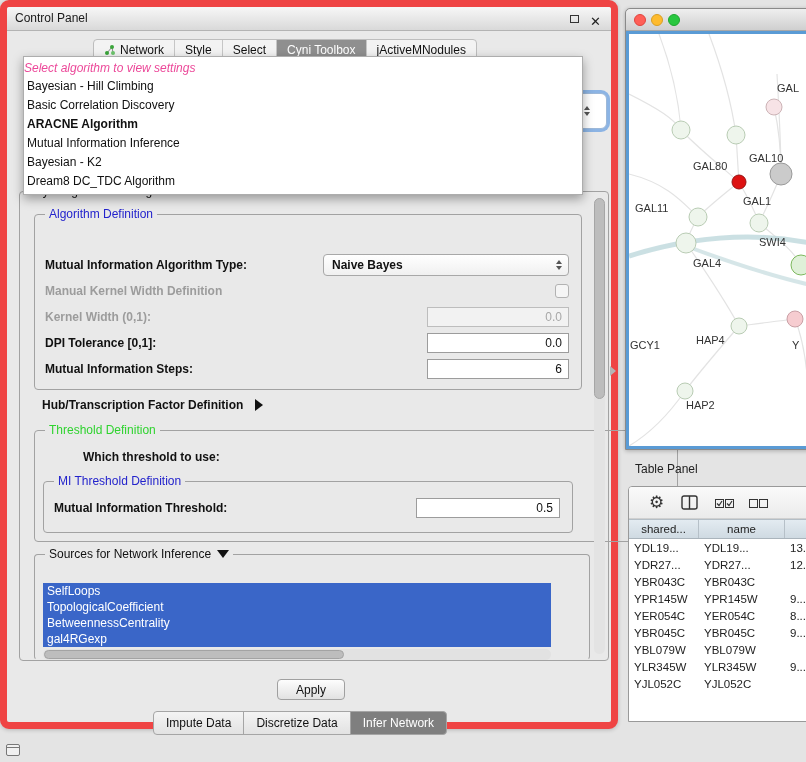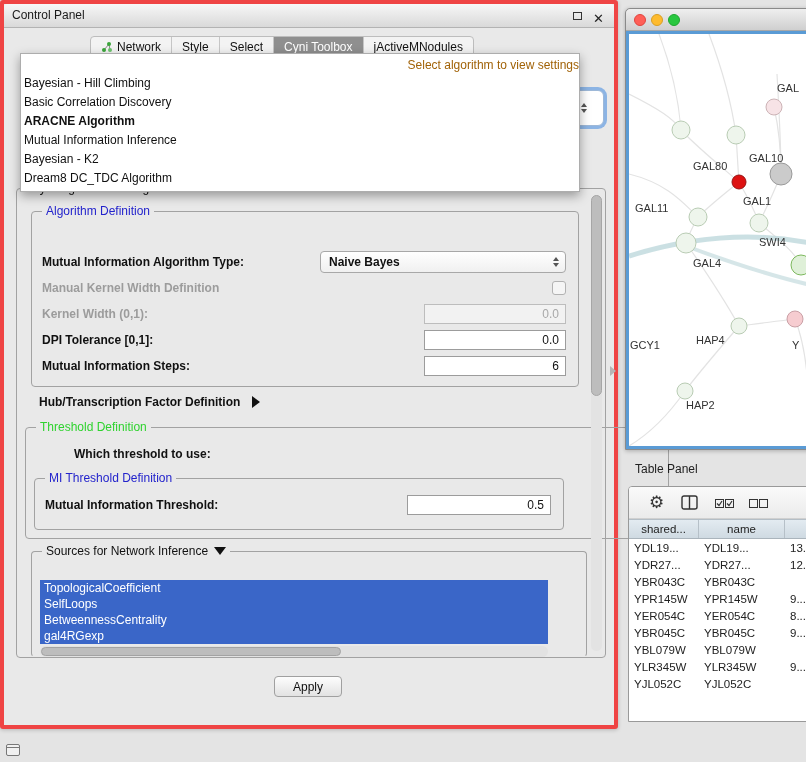--- a/index.html
+++ b/index.html
@@ -2,38 +2,38 @@
 <html><head>
 <meta charset="utf-8">
 <style>
   * { margin:0; padding:0; box-sizing:border-box; }
   html,body { width:806px; height:762px; overflow:hidden; }
   body { font-family:"Liberation Sans","DejaVu Sans",sans-serif; font-size:12px; color:#111; background:#e4e4e4; }
   #stage { position:relative; width:806px; height:762px; background:#e4e4e4; }
 
   
   .cp-window { position:absolute; left:0; top:6; width:618px; height:729px; background:#e9e9e9;
-               border:4px solid #ef4444; border-radius:3px; box-shadow:0 1px 4px rgba(0,0,0,.2); }
+               border:7px solid #ef4444; border-radius:9px; box-shadow:0 1px 4px rgba(0,0,0,.2); }
   .cp-titlebar { position:absolute; left:0; top:0; right:0; height:24px;
                  background:linear-gradient(#f7f7f7,#d9d9d9); border-bottom:1px solid #b3b3b3;
                  border-radius:3px 3px 0 0; line-height:23px; padding-left:8px; color:#1a1a1a; }
   .cp-restore { position:absolute; right:32px; top:8px; width:9px; height:8px; border:1px solid #333; background:transparent; }
   .cp-close { position:absolute; right:10px; top:3px; font-weight:bold; font-size:13px; color:#222; cursor:default; }
 
   
   .tabbar { position:absolute; left:86px; top:32px; height:22px; display:flex; align-items:stretch;
             background:#f3f3f3; border:1px solid #bdbdbd; border-radius:4px; overflow:hidden; }
   .tab { padding:3px 10px; display:flex; align-items:center; gap:4px; border-right:1px solid #c6c6c6; color:#111; cursor:default; white-space:nowrap; }
   .tab:last-child { border-right:none; }
   .tab.active { background:#8f8f8f; color:#fff; }
 
   
   .popup { position:absolute; left:16px; top:49px; width:560px; background:#fff; border:1px solid #adadad;
            box-shadow:0 4px 10px rgba(0,0,0,.35); z-index:50; padding:2px 0 3px 0; }
-  .popup-header { height:18px; line-height:18px; text-align:right; color:#a16207; }
+  .popup-header { height:18px; line-height:18px; text-align:left; color:#ec4899;font-style:italic; }
   .popup-item { height:19px; line-height:19px; padding-left:3px; color:#101010; cursor:default; }
   .popup-item.selected { font-weight:bold; }
 
   
   .combo-focus-btn { position:absolute; left:562px; top:86px; width:38px; height:36px; background:#fff;
                      border:1px solid #9db8d8; border-radius:6px; box-shadow:0 0 0 3px #8cb4e4; z-index:5;
                      display:flex; align-items:center; justify-content:center; }
 
   
   .group { position:absolute; border:1px solid #a2a2a2; border-radius:4px; }
@@ -208,21 +208,21 @@
           <span class="flabel">Mutual Information Steps:</span>
           <input class="tfield" style="width: 142px;" value="6">
         </div>
       </div>
 
       <div class="hub-row">
         <span>Hub/Transcription Factor Definition</span>
         <span class="tri-right"></span>
       </div>
 
-      <div class="group" style="left:8px; top:238px; width:644px; height:112px;">
+      <div class="group" style="left:14px; top:238px; width:644px; height:112px;">
         <span class="group-title t-green">Threshold Definition</span>
 
         <div class="frow" style="top:14px; left:48px;">
           <span class="flabel">Which threshold to use:</span>
         </div>
 
         <div class="group" style="left:8px; top:50px; width:530px; height:52px;">
           <span class="group-title t-blue">MI Threshold Definition</span>
           <div class="frow" style="top:14px;">
             <span class="flabel">Mutual Information Threshold:</span>
@@ -231,37 +231,42 @@
         </div>
       </div>
 
       <div class="group" style="left:14px; top:362px; width:556px; height:106px; border-bottom-color:transparent;">
         <span class="group-title" style="display:flex; align-items:center; gap:6px;">
           <span>Sources for Network Inference</span>
           <span class="tri-down-b"></span>
         </span>
         <span class="flabel" style="position:absolute; left:8px; top:8px;margin-top:20px;">Data Attributes</span>
         <div class="attr-list">
+          <div class="attr-item">SelfLoops</div>
           <div class="attr-item">TopologicalCoefficient</div>
-          <div class="attr-item">SelfLoops</div>
           <div class="attr-item">BetweennessCentrality</div>
           <div class="attr-item">gal4RGexp</div>
         </div>
         <div class="hscroll">
             <div class="hscroll-thumb"></div>
           </div>
       </div>
 
       <div class="vscroll">
           <div class="vscroll-thumb"></div>
         </div>
     </div>
 
     <button class="apply-btn">Apply</button>
 
+    <div class="bottom-tabs">
+      <span class="bseg">Impute Data</span>
+      <span class="bseg">Discretize Data</span>
+      <span class="bseg active">Infer Network</span>
+    </div>
   </div>
 
   <span class="splitter-arrow"></span>
 
   <div class="net-window">
     <div class="net-titlebar">
       <span class="light red"></span>
       <span class="light yellow"></span>
       <span class="light green"></span>
     </div>

